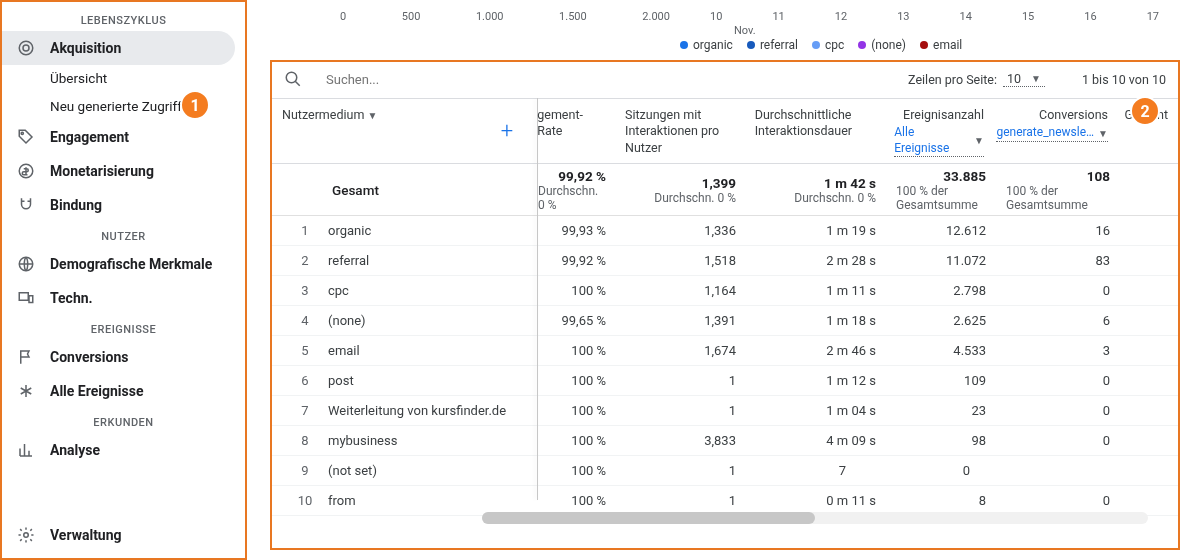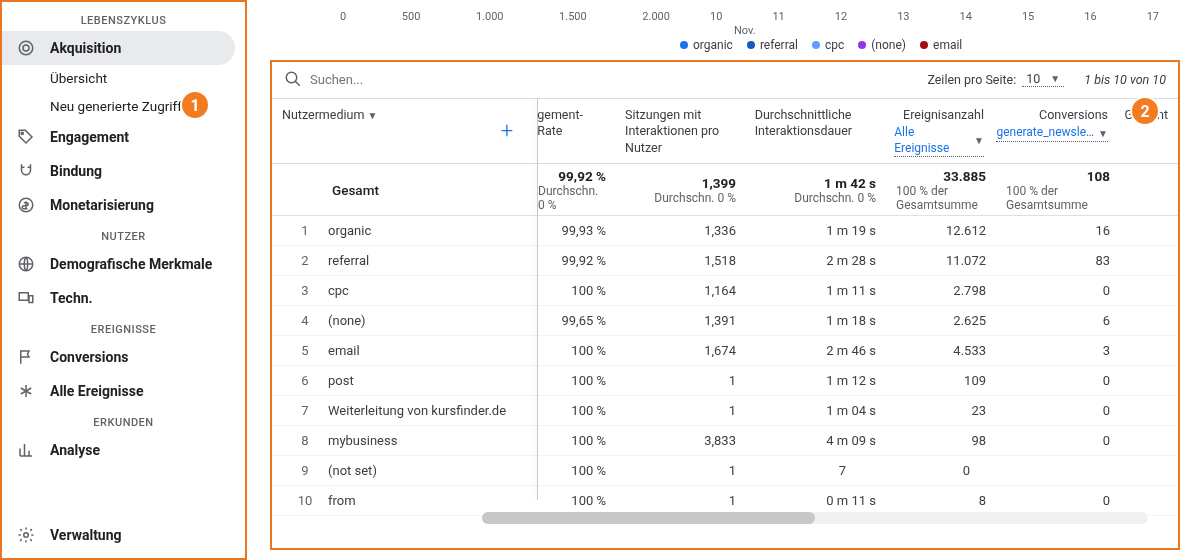--- a/index.html
+++ b/index.html
@@ -22,21 +22,21 @@
 .axis .days { display:flex; gap:50px; position:absolute; left:370px; top:0; }
 .axis .month { position:absolute; left:370px; top:14px; font-size:11px;margin-left:24px; }
 
 .legend { position:absolute; top:38px; left:420px; display:flex; gap:14px; font-size:12px; color:#3c4043; }
 .legend span { display:flex; align-items:center; gap:5px; }
 .dot { width:8px; height:8px; border-radius:50%; display:inline-block; }
 
 .panel { position:absolute; top:60px; left:10px; right:20px; bottom:10px; border:2px solid #e87722; background:#fff; }
 
 .toolbar { display:flex; align-items:center; padding:8px 12px 10px; border-bottom:none; }
-.search { display:flex; align-items:center; gap:8px; color:#5f6368; flex:1; }
+.search { display:flex; align-items:center; gap:24px; color:#5f6368; flex:1; }
 .search input { border:none; outline:none; font-size:13px; width:200px; }
 .rpp { display:flex; align-items:center; gap:6px; font-size:12.5px; color:#3c4043; }
 .rpp .sel { border-bottom:1px dotted #5f6368; padding:0 4px; display:flex; align-items:center; gap:10px; }
 
 .table-wrap { position:relative; height:calc(100% - 60px); overflow:hidden; }
 .thead { display:flex; border-bottom:1px solid #dadce0; border-top:1px solid #dadce0; height:66px; align-items:stretch; }
 .thead .hcell { padding:8px 10px; display:flex; flex-direction:column; justify-content:flex-start; align-items:flex-end; font-size:12.5px; line-height:1.3; position:relative; }
 .thead .hcell.first { align-items:flex-start; flex-direction:row; justify-content:space-between; padding-right:14px; }
 .thead .sub-link { font-size:12px; color:#1a73e8; border-bottom:1px dotted #5f6368; margin-top:2px; display:flex; align-items:center; gap:4px; }
 .plus-btn { color:#1a73e8; font-size:22px; font-weight:300; cursor:pointer; align-self:center; }
@@ -88,33 +88,33 @@
         <svg width="18" height="18" viewBox="0 0 24 24" fill="none" stroke="currentColor" stroke-width="2">
           <path d="M20 12l-8 8-9-9V3h8z"></path>
           <circle cx="7" cy="7" r="1.5"></circle>
         </svg>
       </span>
     <span>Engagement</span>
   </div>
   <div class="item">
     <span class="ico">
         <svg width="18" height="18" viewBox="0 0 24 24" fill="none" stroke="currentColor" stroke-width="2">
-          <path d="M6 3v8a6 6 0 0012 0V3M6 7h4M14 7h4"></path>
-        </svg>
-      </span>
-    <span>Bindung</span>
-  </div>
-  <div class="item">
-    <span class="ico">
-        <svg width="18" height="18" viewBox="0 0 24 24" fill="none" stroke="currentColor" stroke-width="2">
           <circle cx="12" cy="12" r="9"></circle>
           <path d="M12 7v10M9 9h4a2 2 0 010 4H9a2 2 0 000 4h5"></path>
         </svg>
       </span>
     <span>Monetarisierung</span>
+  </div>
+  <div class="item">
+    <span class="ico">
+        <svg width="18" height="18" viewBox="0 0 24 24" fill="none" stroke="currentColor" stroke-width="2">
+          <path d="M6 3v8a6 6 0 0012 0V3M6 7h4M14 7h4"></path>
+        </svg>
+      </span>
+    <span>Bindung</span>
   </div>
   <div class="section-label">NUTZER</div>
   <div class="item">
     <span class="ico">
         <svg width="18" height="18" viewBox="0 0 24 24" fill="none" stroke="currentColor" stroke-width="2">
           <circle cx="12" cy="12" r="9"></circle>
           <path d="M3 12h18M12 3c3 3 3 15 0 18M12 3c-3 3-3 15 0 18"></path>
         </svg>
       </span>
     <span>Demografische Merkmale</span>
@@ -219,21 +219,21 @@
             <path d="M21 21l-6-6"></path>
           </svg>
         <input placeholder="Suchen..." style="">
       </div>
       <div class="rpp">
         <span>Zeilen pro Seite:</span>
         <span class="sel">
             <span>10</span>
             <span class="arrow">▼</span>
           </span>
-        <span style="margin-left:14px;font-style:italic;">1 bis 10 von 10</span>
+        <span style="margin-left:31px;">1 bis 10 von 10</span>
       </div>
     </div>
 
     <div class="table-wrap">
       <div class="vline"></div>
       <div class="thead">
         <div class="hcell first c0">
           <span><span>Nutzermedium</span> <span class="arrow">▼</span></span>
           <span class="plus-btn">+</span>
         </div>

